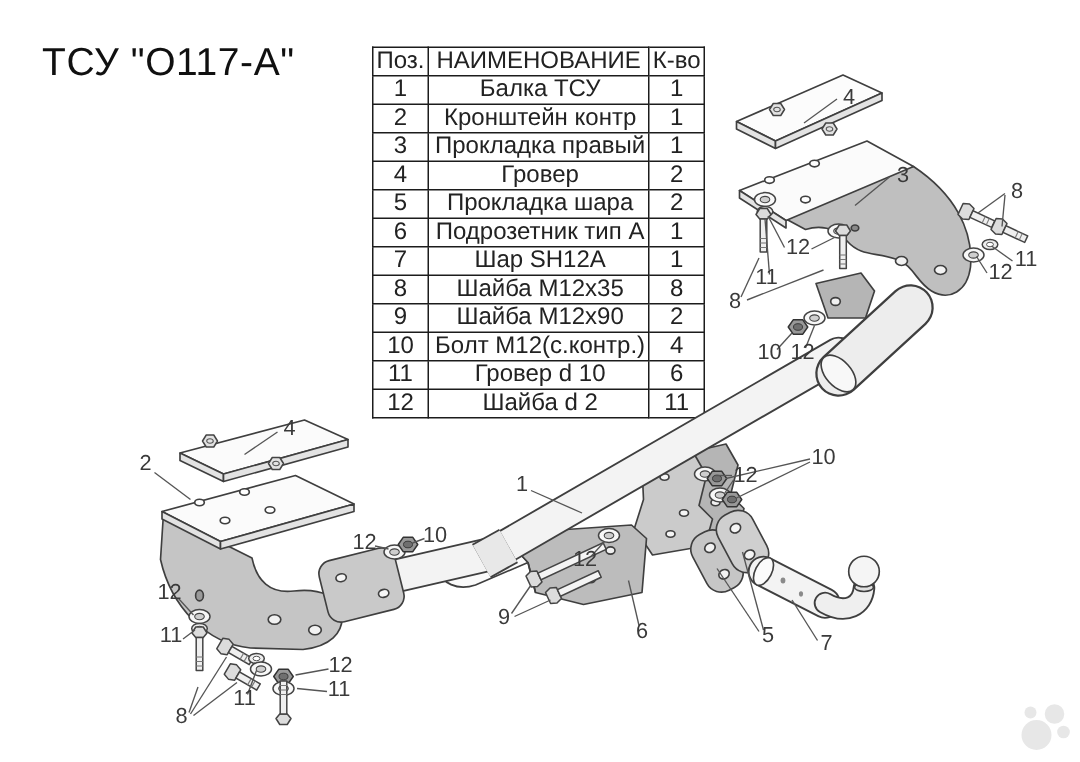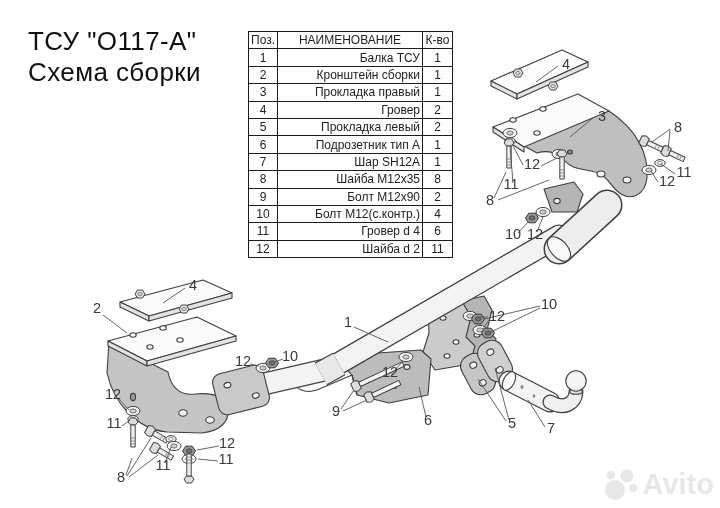--- a/index.html
+++ b/index.html
@@ -2,34 +2,33 @@
 <html><head>
 <meta charset="utf-8">
 <style>
   html,body{margin:0;padding:0;}
   body{width:720px;height:508px;position:relative;background:#ffffff;overflow:hidden;
        font-family:"Liberation Sans",sans-serif;}
   .title{position:absolute;left:28px;top:26px;font-size:26px;color:#101010;
          line-height:1.18;letter-spacing:.4px;white-space:nowrap;}
   .parts-table{position:absolute;left:248px;top:31px;border-collapse:collapse;table-layout:fixed;}
   .parts-table th,.parts-table td{border:1px solid #1c1c1c;font-family:"Liberation Sans",sans-serif;
-         font-size:12px;color:#222;height:16.4px;padding:0 2px;overflow:hidden;white-space:nowrap;}
+         font-size:16px;color:#222;height:16.4px;padding:0 2px;overflow:hidden;white-space:nowrap;}
   .parts-table th{font-weight:normal;text-align:center;}
   .parts-table td{text-align:center;}
-  .parts-table td.cell-name{text-align:right;padding-left:4px;}
+  .parts-table td.cell-name{text-align:center;padding-left:4px;}
   #diagram{position:absolute;left:0;top:0;width:720px;height:508px;}
   .watermark{position:absolute;right:6px;bottom:6px;display:flex;align-items:center;gap:5px;
          color:#e7e7e7;font-weight:bold;font-size:29px;}
 </style>
 </head>
 <body>
 
 <div class="title">
   <div>ТСУ "О117-А"</div>
-  <div>Схема сборки</div>
 </div>
 
 <table class="parts-table">
   <colgroup>
       <col style="width:29px">
       <col style="width:145px">
       <col style="width:30px">
     </colgroup>
   <thead>
     <tr>
@@ -39,66 +38,66 @@
     </tr>
   </thead>
   <tbody>
       <tr>
         <td class="cell-pos">1</td>
         <td class="cell-name">Балка ТСУ</td>
         <td class="cell-qty">1</td>
       </tr>
       <tr>
         <td class="cell-pos">2</td>
-        <td class="cell-name">Кронштейн сборки</td>
+        <td class="cell-name">Кронштейн контр</td>
         <td class="cell-qty">1</td>
       </tr>
       <tr>
         <td class="cell-pos">3</td>
         <td class="cell-name">Прокладка правый</td>
         <td class="cell-qty">1</td>
       </tr>
       <tr>
         <td class="cell-pos">4</td>
         <td class="cell-name">Гровер</td>
         <td class="cell-qty">2</td>
       </tr>
       <tr>
         <td class="cell-pos">5</td>
-        <td class="cell-name">Прокладка левый</td>
+        <td class="cell-name">Прокладка шара</td>
         <td class="cell-qty">2</td>
       </tr>
       <tr>
         <td class="cell-pos">6</td>
         <td class="cell-name">Подрозетник тип А</td>
         <td class="cell-qty">1</td>
       </tr>
       <tr>
         <td class="cell-pos">7</td>
         <td class="cell-name">Шар SH12A</td>
         <td class="cell-qty">1</td>
       </tr>
       <tr>
         <td class="cell-pos">8</td>
         <td class="cell-name">Шайба М12х35</td>
         <td class="cell-qty">8</td>
       </tr>
       <tr>
         <td class="cell-pos">9</td>
-        <td class="cell-name">Болт М12х90</td>
+        <td class="cell-name">Шайба М12х90</td>
         <td class="cell-qty">2</td>
       </tr>
       <tr>
         <td class="cell-pos">10</td>
         <td class="cell-name">Болт М12(с.контр.)</td>
         <td class="cell-qty">4</td>
       </tr>
       <tr>
         <td class="cell-pos">11</td>
-        <td class="cell-name">Гровер  d 4</td>
+        <td class="cell-name">Гровер  d 10</td>
         <td class="cell-qty">6</td>
       </tr>
       <tr>
         <td class="cell-pos">12</td>
         <td class="cell-name">Шайба d 2</td>
         <td class="cell-qty">11</td>
       </tr>
     </tbody>
 </table>
 
@@ -359,14 +358,13 @@
   </g>
 </svg>
 
 <div class="watermark">
   <svg width="34" height="36" viewBox="0 0 34 36">
     <circle cx="11" cy="24" r="10" fill="#e7e7e7"></circle>
     <circle cx="23" cy="10" r="6.5" fill="#e7e7e7"></circle>
     <circle cx="7" cy="9" r="4" fill="#e7e7e7"></circle>
     <circle cx="29" cy="22" r="4.2" fill="#e7e7e7"></circle>
   </svg>
-  <span>Avito</span>
 </div>
 
 </body></html>

